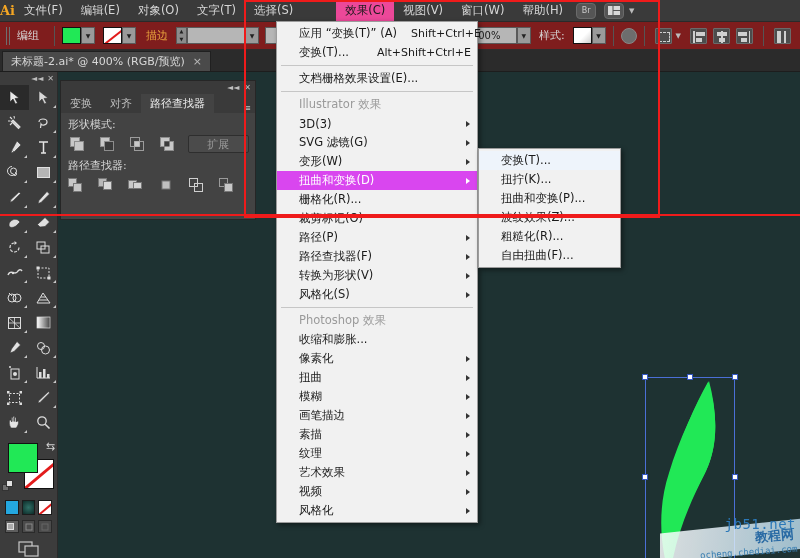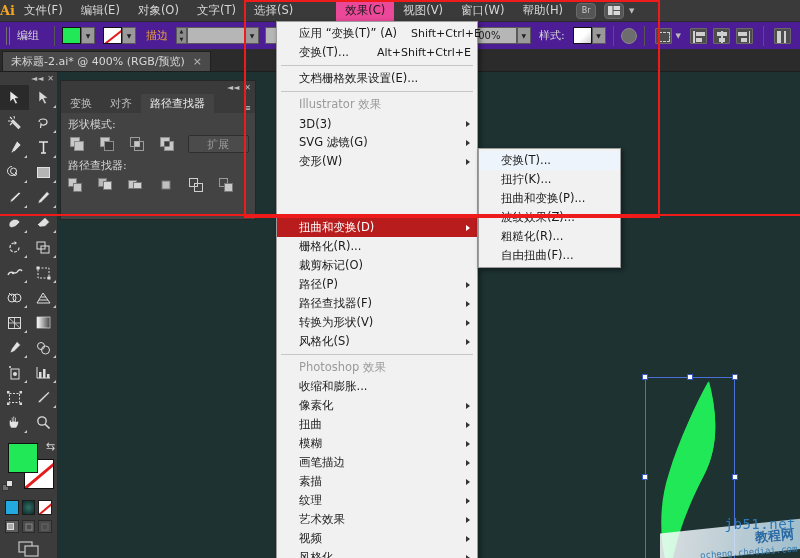--- a/index.html
+++ b/index.html
@@ -30,21 +30,21 @@
   .mb-icon {
     width: 20px; height: 16px; margin: 8px 4px; background: #555;
     border: 1px solid #6a6a6a; border-radius: 4px; display: flex;
     align-items: center; justify-content: center; font-size: 8px; color: #ccc;
   }
   .mb-caret { font-size: 7px; color: #bbb; margin-left: 1px; }
 
   
   .controlbar {
     position: absolute; left: 0; top: 22px; width: 800px; height: 28px;
-    background: #4c1d95; border-bottom: 1px solid #2d2d2d;
+    background: #7f1d1d; border-bottom: 1px solid #2d2d2d;
     display: flex; align-items: center; padding: 0 6px;
   }
   .cb-grip { width: 5px; height: 18px;
     background: repeating-linear-gradient(to right,#6e6e6e 0 1px,transparent 1px 3px);
     margin-right: 6px; }
   .cb-label { font-size: 11px; color: #d8d8d8; margin-right: 8px; white-space: nowrap; }
   .cb-label.orange { color: #e8a33d; }
   .swatch {
     width: 19px; height: 17px; border: 1px solid #111; display: inline-block;
     vertical-align: middle;
@@ -208,21 +208,21 @@
   .mrow {
     height: 19px; display: flex; align-items: center; padding: 0 6px 0 22px;
     position: relative; white-space: nowrap;
   }
   .mrow .shortcut { margin-left: auto; padding-left: 14px; font-size: 11px; }
   .mrow .arrow {
     position: absolute; right: 7px; width: 0; height: 0;
     border-top: 3.5px solid transparent; border-bottom: 3.5px solid transparent;
     border-left: 4.5px solid #333;
   }
-  .mrow.hl { background: #b91c1c; color: #fff; margin-top: 47px; }
+  .mrow.hl { background: #d946ef; color: #fff; }
   .mrow.hl .arrow { border-left-color: #fff; }
   .mrow.header { color: #9a9a9a; }
   .mdiv { height: 1px; background: #c6c6c6; margin: 3px 4px; }
 
   
   .sub-menu {
     position: absolute; left: 478px; top: 148px; width: 143px;
     background: #f1f1f1; border: 1px solid #9c9c9c;
     box-shadow: 2px 2px 5px rgba(0,0,0,.45); padding: 2px 0;
     font-size: 11.5px; color: #1a1a1a;

